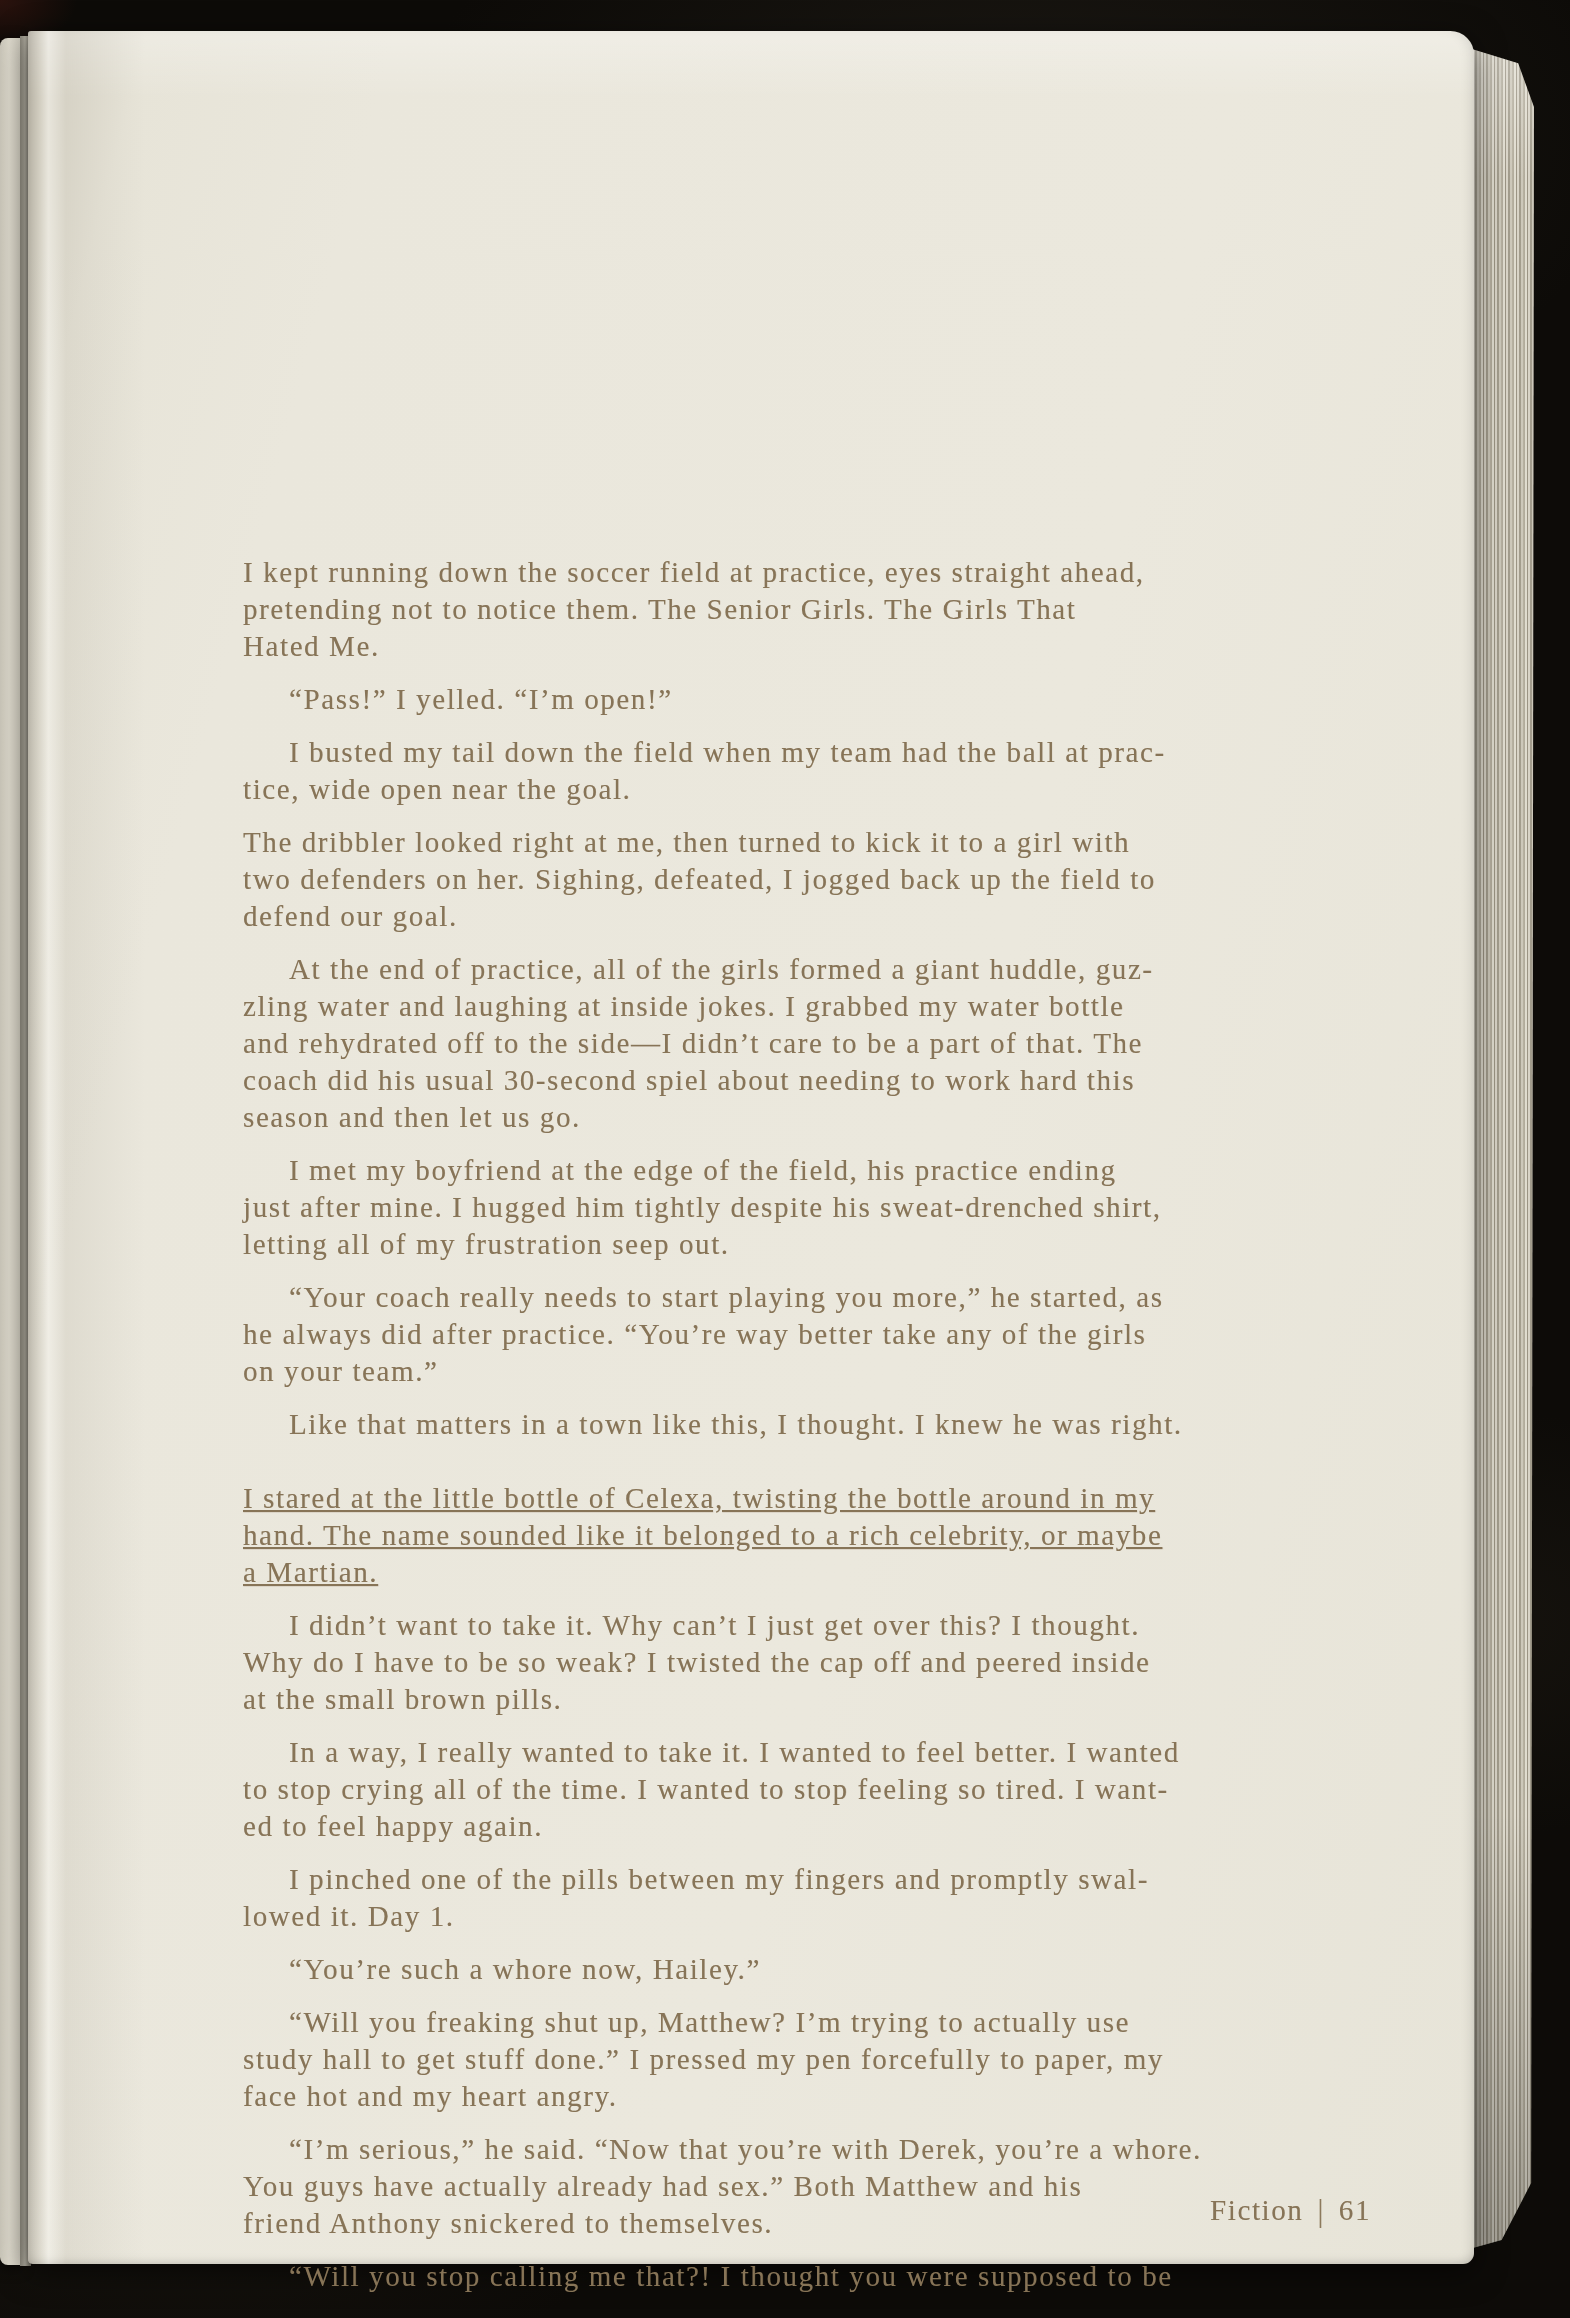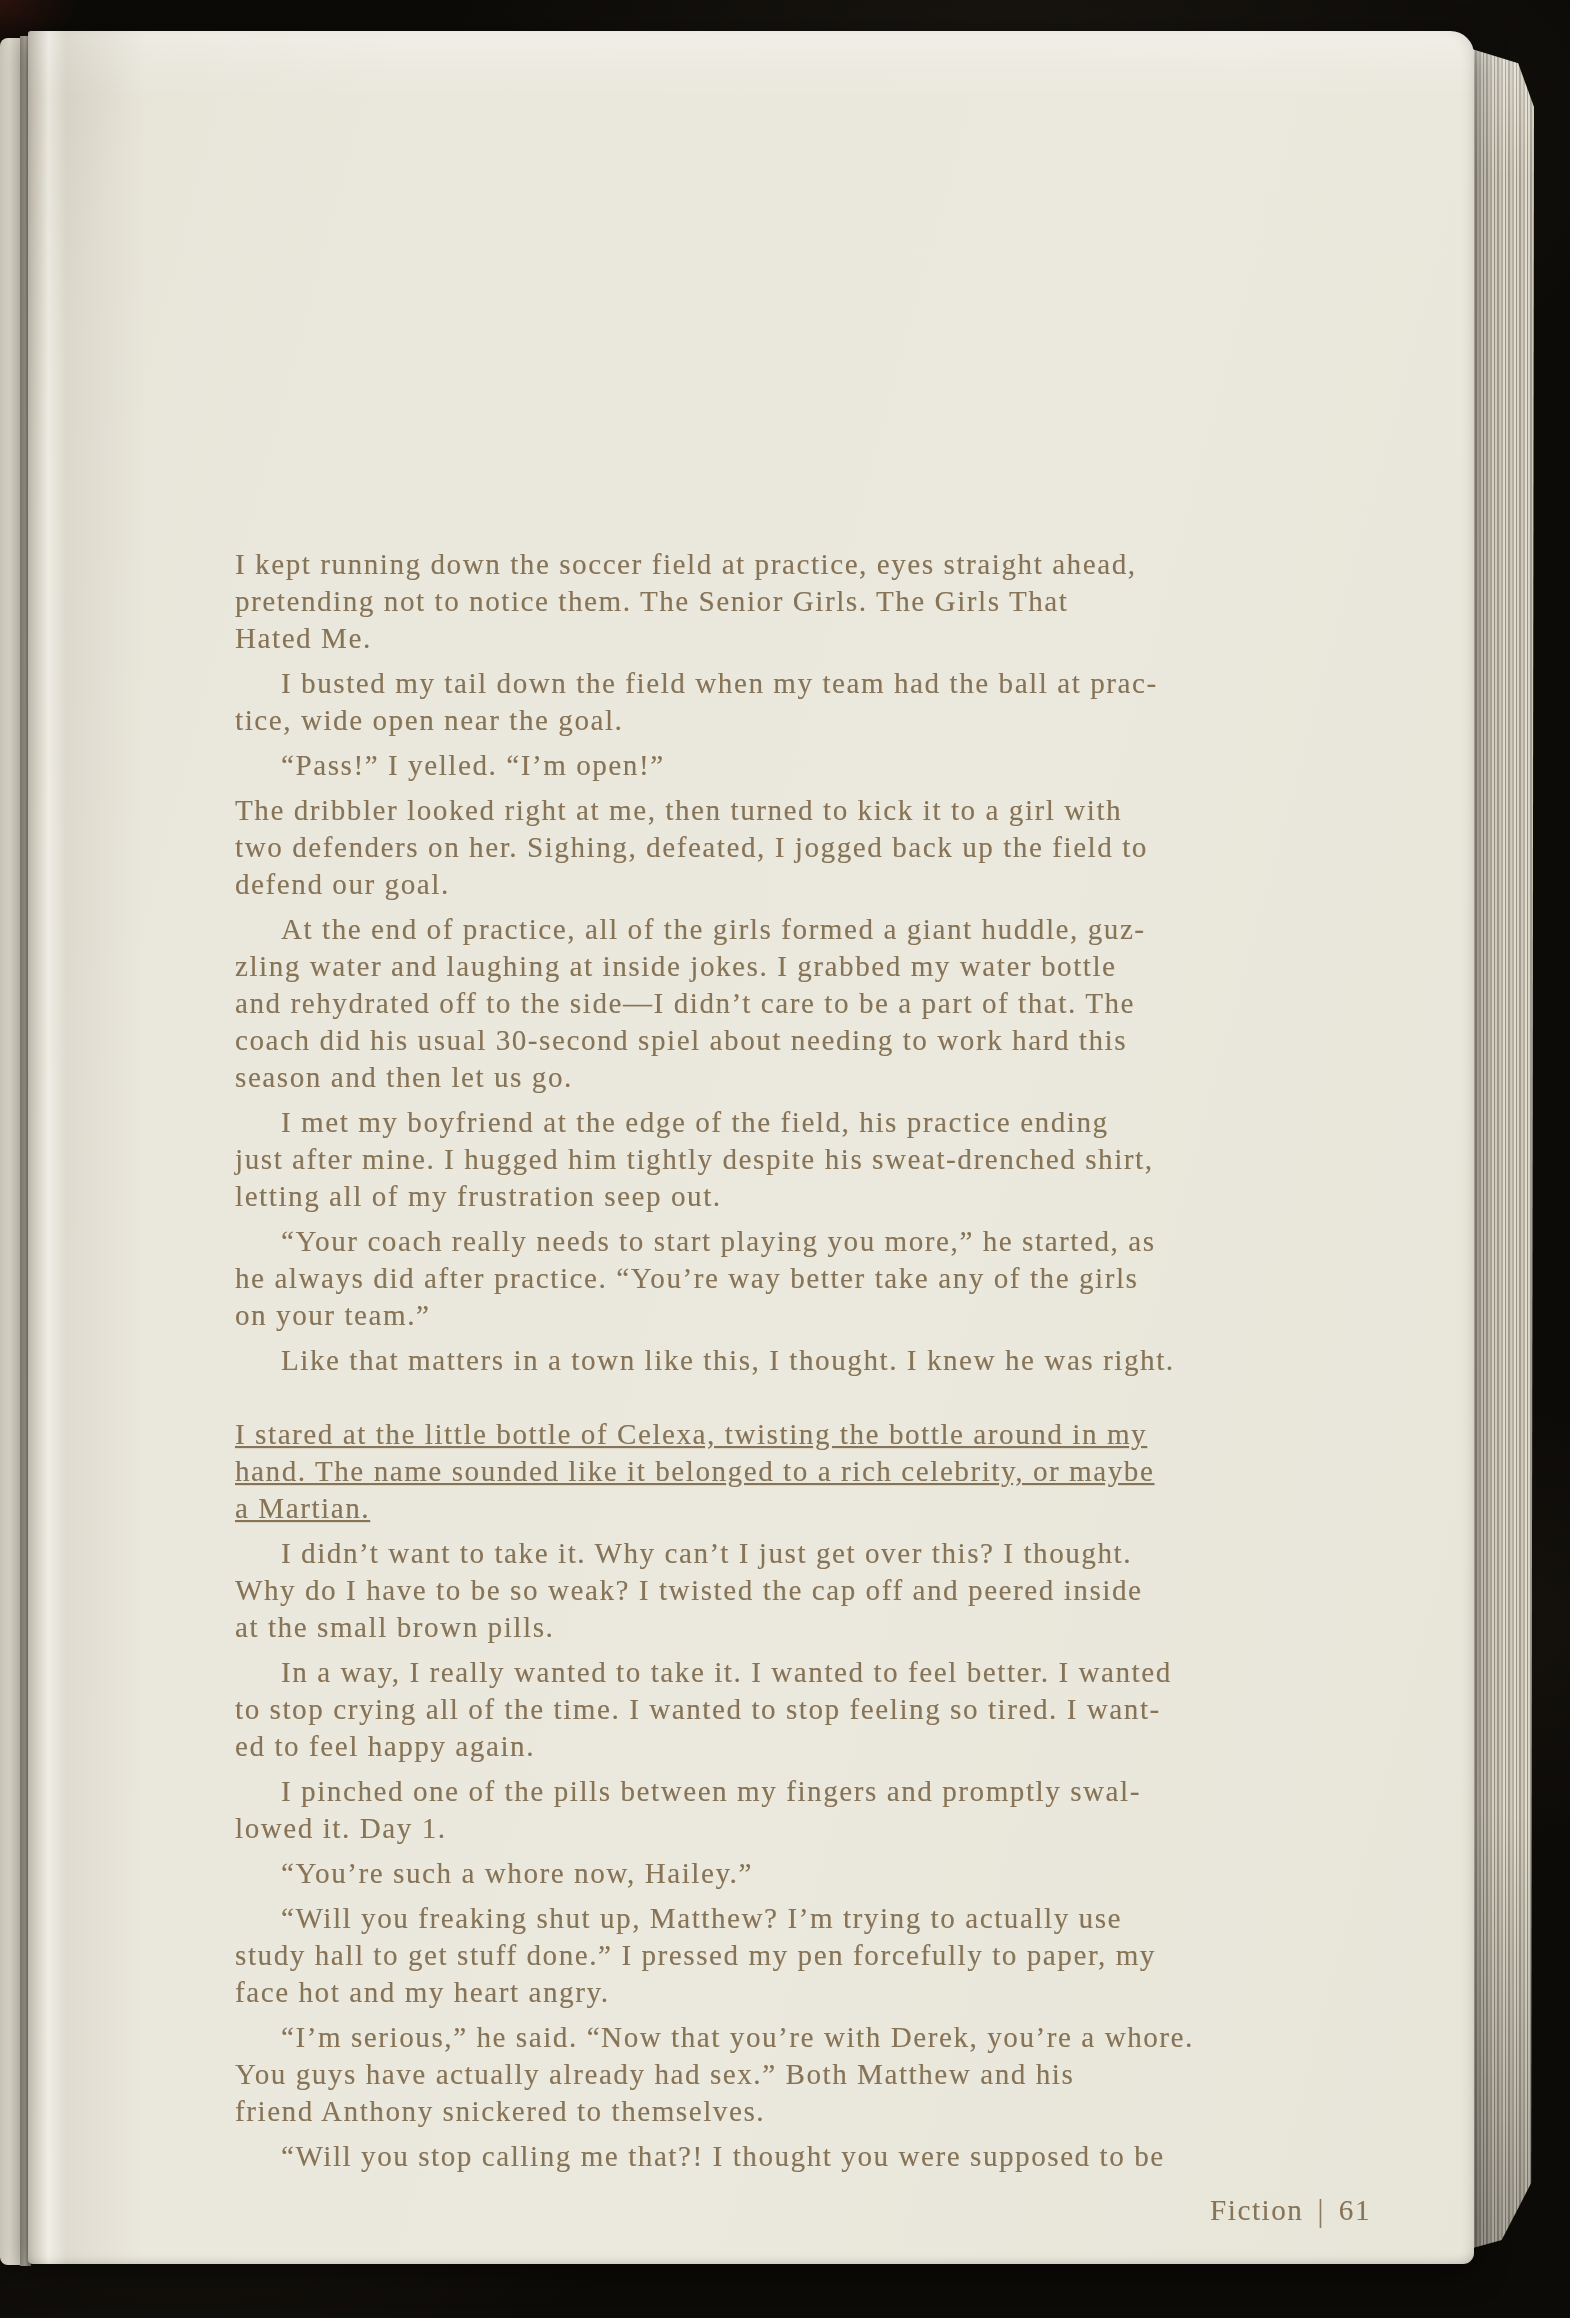--- a/index.html
+++ b/index.html
@@ -88,21 +88,21 @@
   .text-block {
     position: absolute;
     left: 199px; top: 507px;
     width: 1131px;
     color: #877457;
     font-size: 29px;
     line-height: 37px;
     letter-spacing: 0.055em;
     text-shadow: 0.3px 0.4px 0.5px rgba(125,104,72,0.35);
   }
-  .para { white-space: pre-line; margin: 8px; }
+  .para { white-space: pre-line; margin: 16px; }
   .para.indent { text-indent: 46px; }
   .para.gap { margin-top: 37px; text-decoration: underline; }
 
   
   .footer {
     position: absolute;
     left: 181px; top: 2161px;
     width: 1162px;
     text-align: right;
     color: #877457;
@@ -127,23 +127,23 @@
   <div class="left-sliver"></div>
   <div class="gutter-seam"></div>
 
   <div class="book-page">
     <div class="gutter-shadow"></div>
 
     <div class="text-block">
         <div class="para">I kept running down the soccer field at practice, eyes straight ahead,
 pretending not to notice them. The Senior Girls. The Girls That
 Hated Me.</div>
+        <div class="para indent">“Pass!” I yelled. “I’m open!”</div>
         <div class="para indent">I busted my tail down the field when my team had the ball at prac-
 tice, wide open near the goal.</div>
-        <div class="para indent">“Pass!” I yelled. “I’m open!”</div>
         <div class="para">The dribbler looked right at me, then turned to kick it to a girl with
 two defenders on her. Sighing, defeated, I jogged back up the field to
 defend our goal.</div>
         <div class="para indent">At the end of practice, all of the girls formed a giant huddle, guz-
 zling water and laughing at inside jokes. I grabbed my water bottle
 and rehydrated off to the side—I didn’t care to be a part of that. The
 coach did his usual 30-second spiel about needing to work hard this
 season and then let us go.</div>
         <div class="para indent">I met my boyfriend at the edge of the field, his practice ending
 just after mine. I hugged him tightly despite his sweat-drenched shirt,

